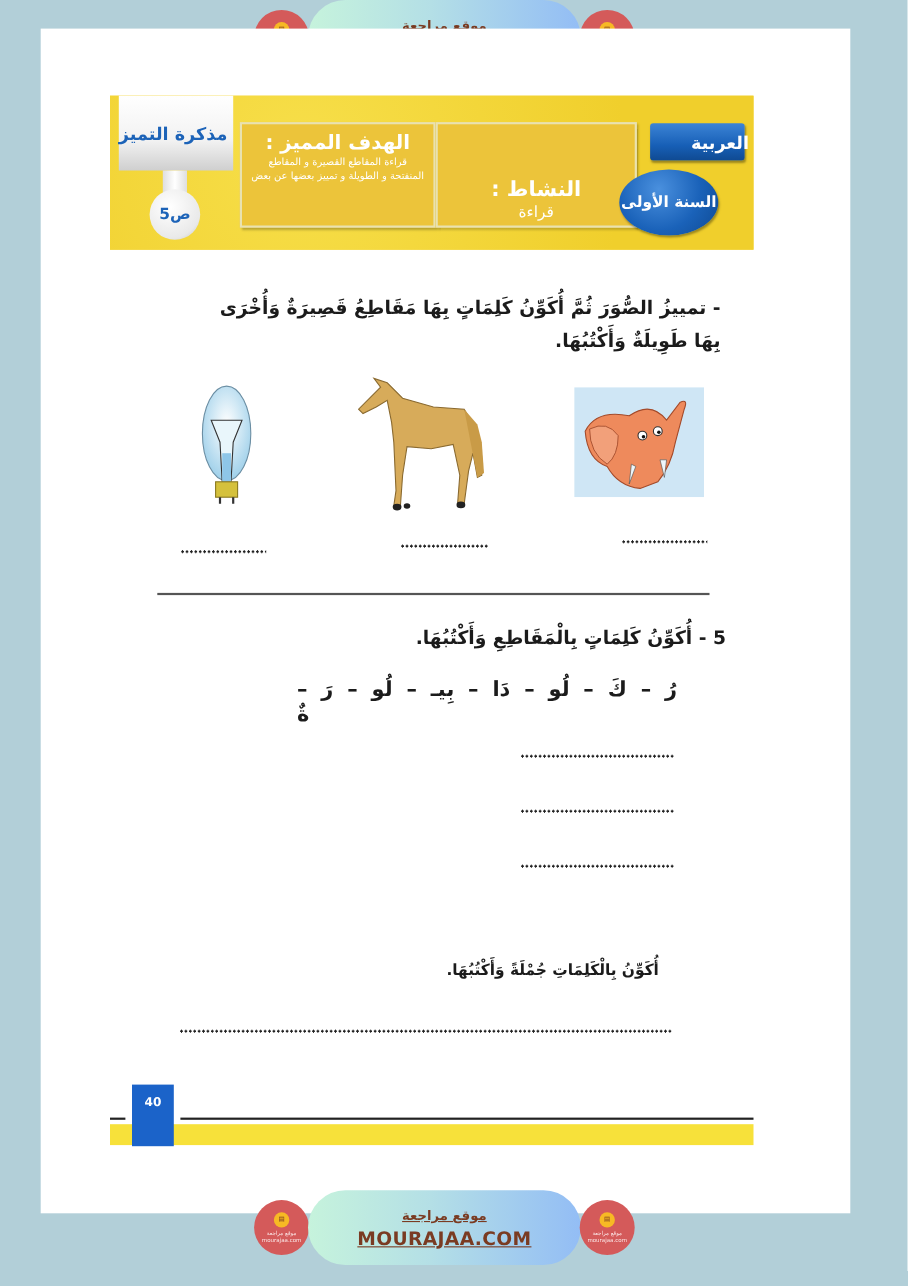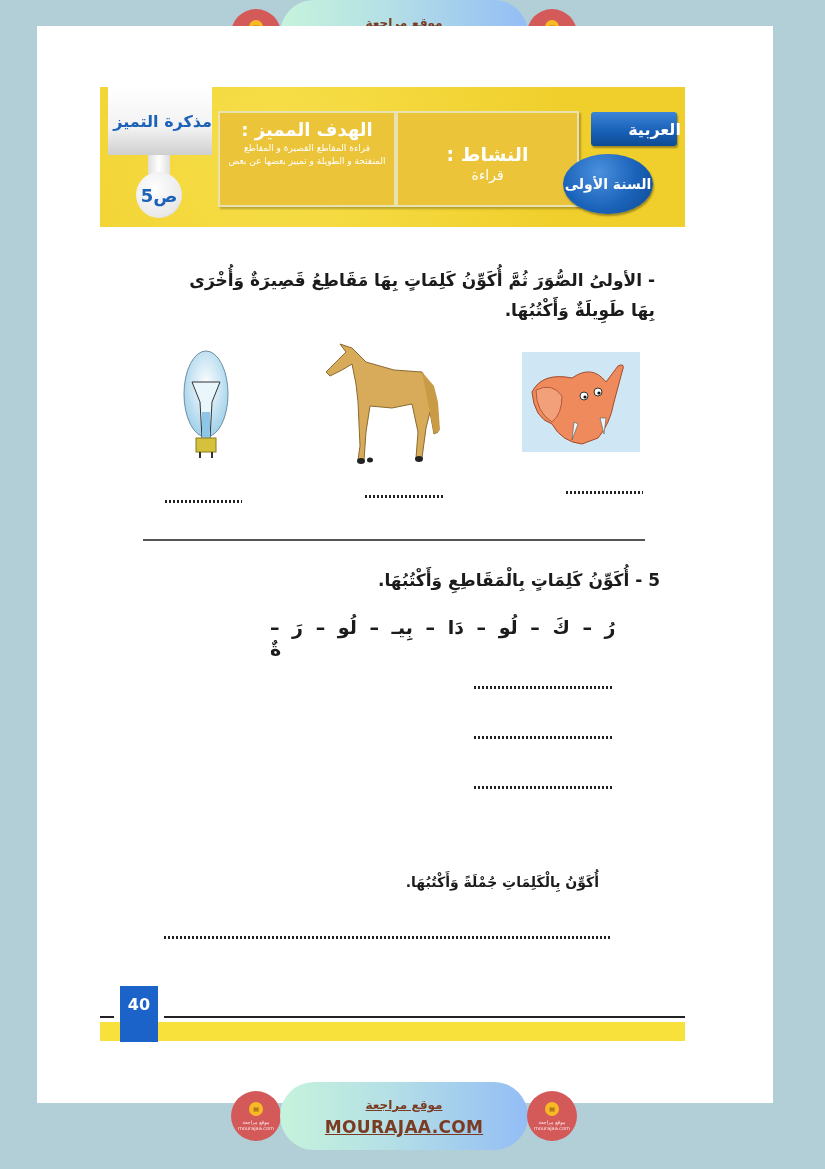--- a/index.html
+++ b/index.html
@@ -52,46 +52,46 @@
 
   
   .header {
     position: absolute; left: 100px; top: 87px; width: 585px; height: 140px;
     background: #f3d538;
     background-image: radial-gradient(circle at 30% 40%, #f7df4a 0%, #f0cf2c 70%);
   }
   .tag-card {
     position: absolute; left: 8px; top: 0; width: 104px; height: 68px;
     background: linear-gradient(180deg, #ffffff 0%, #f2f2f2 60%, #cfcfcf 100%);
-    display: flex; align-items: center; justify-content: flex-end;
+    display: flex; align-items: center; justify-content: flex-start;
   }
   .tag-card .t { font-size: 16px; color: #1c63b8; font-weight: bold; direction: rtl; }
   .tag-stem {
     position: absolute; left: 48px; top: 68px; width: 22px; height: 30px;
     background: linear-gradient(90deg, #dedede, #ffffff, #dedede);
   }
   .tag-circle {
     position: absolute; left: 36px; top: 85px; width: 46px; height: 46px; border-radius: 50%;
     background: radial-gradient(circle at 40% 35%, #ffffff 0%, #e9e9e9 70%, #bdbdbd 100%);
     display: flex; align-items: center; justify-content: center;
   }
-  .tag-circle .n { font-size: 18px; font-weight: bold; color: #1c63b8; direction: rtl; }
+  .tag-circle .n { font-size: 14px; font-weight: bold; color: #1c63b8; direction: rtl; }
   .goal-box {
     position: absolute; left: 118px; top: 24px; width: 178px; height: 96px;
     background: #ecc43a; border: 2px solid #e9e2b0;
     box-shadow: 2px 2px 2px rgba(0,0,0,0.25);
     text-align: center; color: #ffffff; direction: rtl; padding-top: 6px;
   }
   .goal-box .h { font-size: 18px; font-weight: bold; }
   .goal-box .b { font-size: 9px; line-height: 13px; padding: 2px 8px 0; }
   .activity-box {
     position: absolute; left: 296px; top: 24px; width: 183px; height: 96px;
     background: #ecc43a; border: 2px solid #e9e2b0;
     box-shadow: 2px 2px 2px rgba(0,0,0,0.25);
-    text-align: center; color: #ffffff; direction: rtl; padding-top: 30px;
+    text-align: center; color: #ffffff; direction: rtl; padding-top: 48px;
   }
   .activity-box .h { font-size: 19px; font-weight: bold; }
   .activity-box .b { font-size: 14px; margin-top: 2px; }
   .subject-btn {
     position: absolute; left: 491px; top: 25px; width: 86px; height: 34px;
     background: linear-gradient(180deg, #3c84d6 0%, #175fb6 60%, #0f4a92 100%);
     border-radius: 3px; box-shadow: 1px 2px 2px rgba(0,0,0,0.35);
     color: #fff; font-size: 16px; font-weight: bold; direction: rtl;
     display: flex; align-items: center; justify-content: center; padding-left: 41px;
   }
@@ -133,21 +133,21 @@
   
   .footer-line {
     position: absolute; left: 100px; top: 1016px; width: 585px; height: 2px; background: #222;
   }
   .footer-yellow {
     position: absolute; left: 100px; top: 1022px; width: 585px; height: 19px;
     background: #f7e13a;
   }
   .page-num {
     position: absolute; left: 120px; top: 986px; width: 38px; height: 56px;
-    background: #1b63c9; color: #fff; font-size: 16px; font-weight: bold;
+    background: #1b63c9; color: #fff; font-size: 11px; font-weight: bold;
     display: flex; justify-content: center; padding-top: 9px;
   }
   .page-num-gap { position:absolute; left: 114px; top: 1013px; width: 50px; height: 8px; background:#fff; }
 </style>
 </head>
 <body>
 
 <div class="banner top">
   <div class="badge left">
     <div class="logo">▤</div>
@@ -178,21 +178,21 @@
     <div class="b">قراءة المقاطع القصيرة و المقاطع المنفتحة و الطويلة و تمييز بعضها عن بعض</div>
   </div>
   <div class="activity-box">
     <div class="h">النشاط :</div>
     <div class="b">قراءة</div>
   </div>
   <div class="subject-btn">العربية</div>
   <div class="year-btn">السنة الأولى</div>
 </div>
 
-<div class="instr instr1">- الأولىُ الصُّوَرَ ثُمَّ أُكَوِّنُ كَلِمَاتٍ بِهَا مَقَاطِعُ قَصِيرَةٌ وَأُخْرَى بِهَا طَوِيلَةٌ وَأَكْتُبُهَا.</div>
+<div class="instr instr1">- تمييزُ الصُّوَرَ ثُمَّ أُكَوِّنُ كَلِمَاتٍ بِهَا مَقَاطِعُ قَصِيرَةٌ وَأُخْرَى بِهَا طَوِيلَةٌ وَأَكْتُبُهَا.</div>
 
 <div class="pictures">
 
   <svg class="pic bulb" viewBox="0 0 52 112">
     <defs>
       <radialGradient id="bg1" cx="50%" cy="40%" r="60%">
         <stop offset="0%" stop-color="#ffffff"></stop>
           <stop offset="100%" stop-color="#9fd0ea"></stop>
       </radialGradient>
     </defs>

